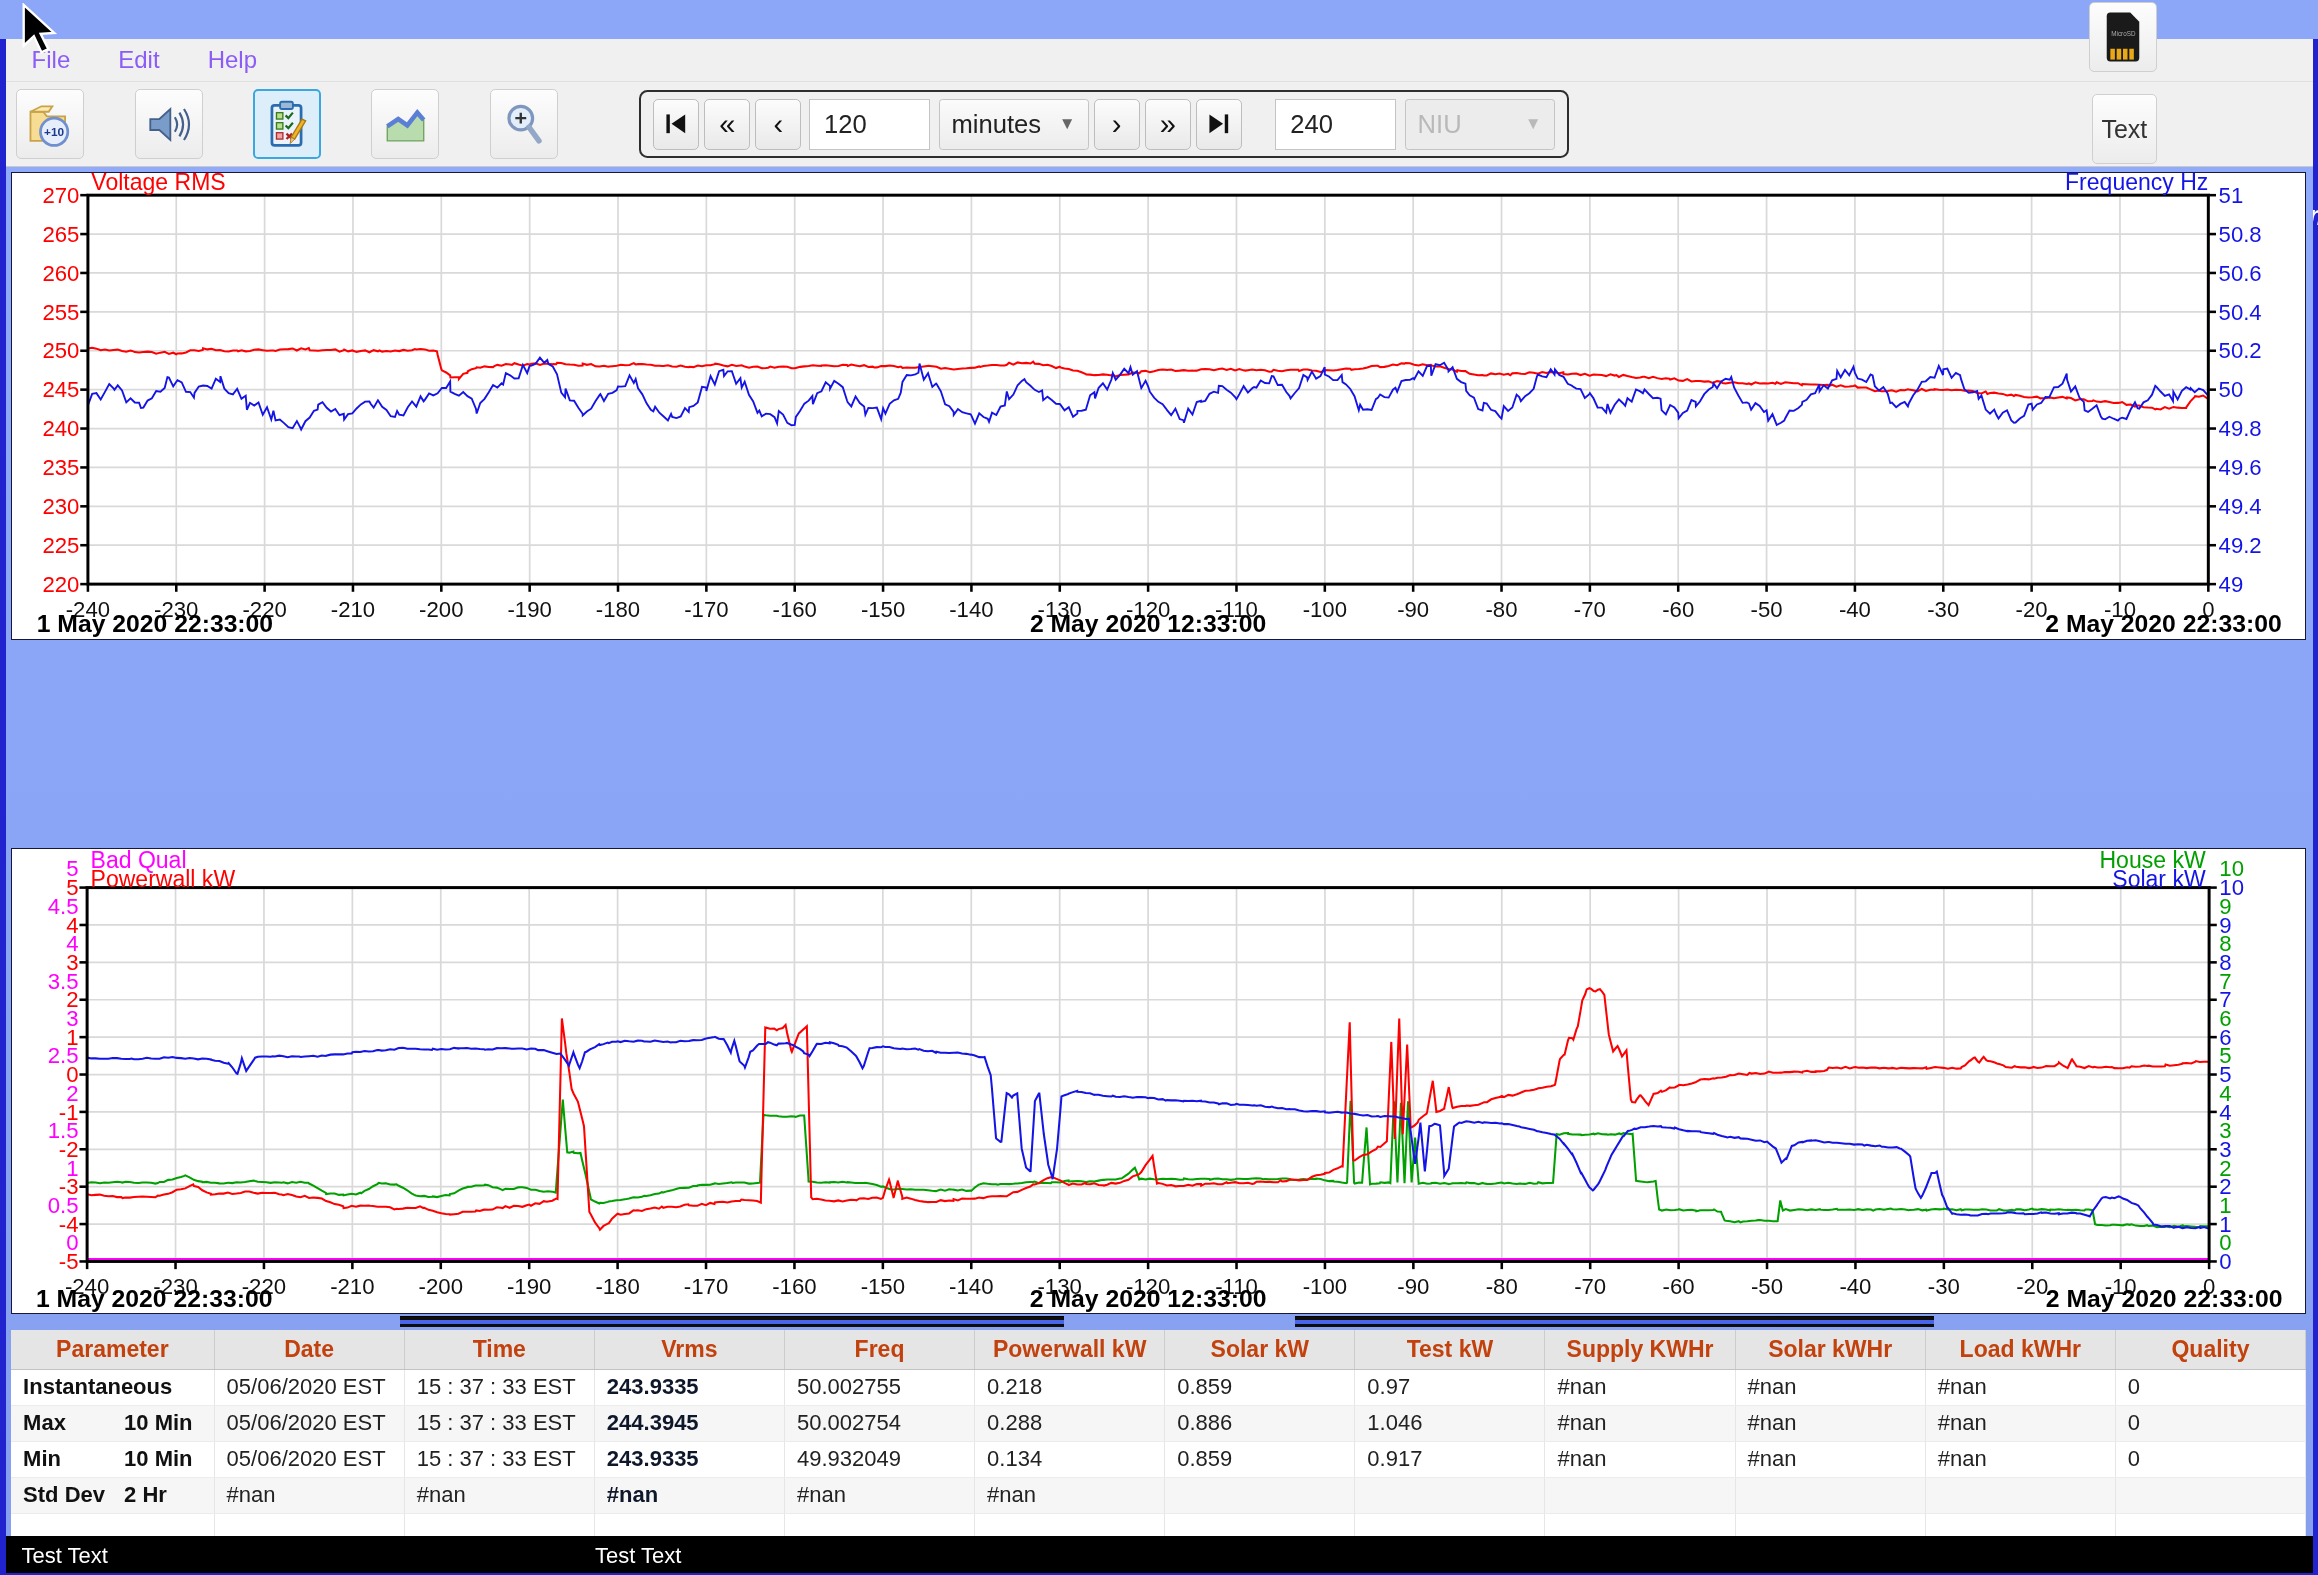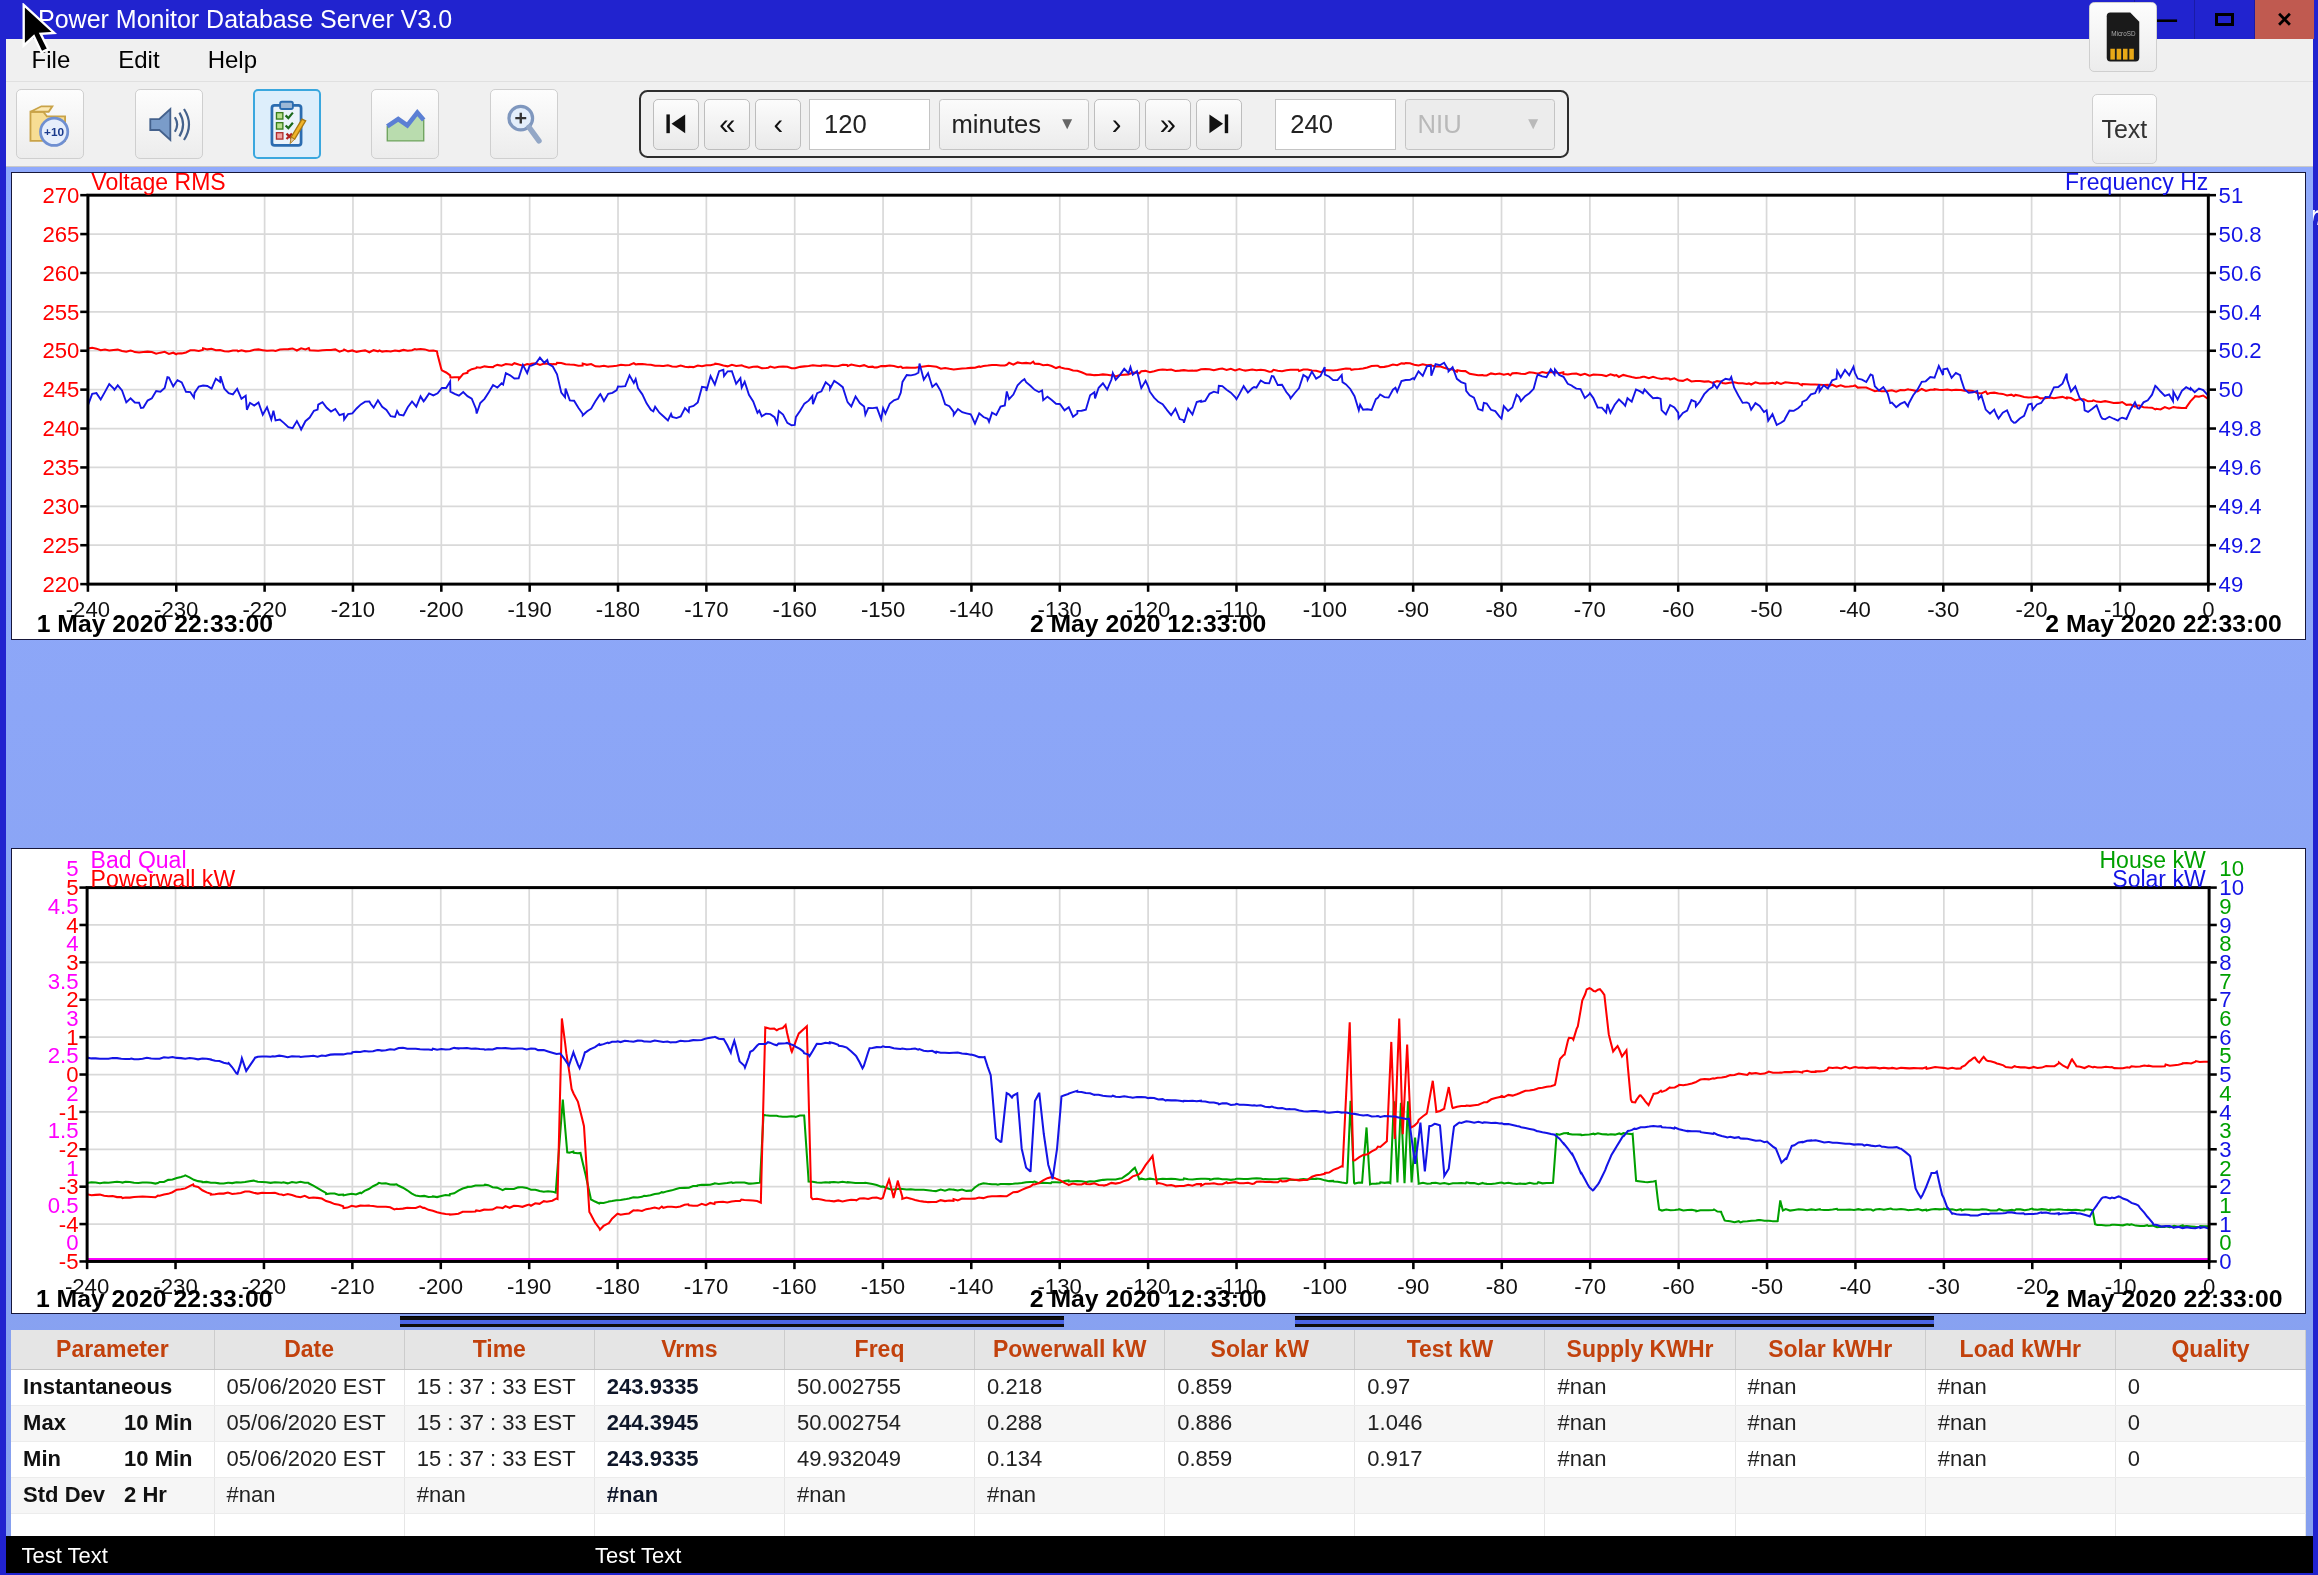--- a/index.html
+++ b/index.html
@@ -14,21 +14,21 @@
   .win-btn { width:60px; height:39px; display:flex; align-items:center; justify-content:center; color:#000; font-size:25.6px; font-weight:bold; background:#2123cf; border-left:0.9px solid #1a1ba6; cursor:default; }
   .win-btn.close { background:#c05a50; margin-right:5.1px; }
   .max-glyph { width:19px; height:13.7px; border:3.4px solid #000; display:block; }
   .cursor-arrow { position:absolute; left:22px; top:3.4px; z-index:50; }
 
   
   .window-body { position:absolute; left:0; top:39px; width:2319px; height:1536px; border-left:6.8px solid #2123cf; border-right:6.8px solid #2123cf; border-bottom:6.8px solid #2123cf; background:#8da7f8; }
 
   
   .menubar { height:43px; background:#f0f0f0; display:flex; align-items:center; padding-left:25.6px; gap:48px; border-bottom:0.9px solid #e0e0e0; }
-  .menu-item { font-size:24px; color:#000000; cursor:default; }
+  .menu-item { font-size:24px; color:#8b5cf6; cursor:default; }
 
   
   .toolbar { height:85px; background:#f0f0f0; border-bottom:1.7px solid #c9c9c9; display:flex; align-items:center; padding:0 10.2px;gap:47px; }
   .tb-btn { width:68px; height:70px; border:0.9px solid #cfcfcf; border-radius:5.1px; background:linear-gradient(#fdfdfd,#ececec); display:flex; align-items:center; justify-content:center; margin-right:3.4px; }
   .tb-btn.active { border:2.6px solid #3aa7de; background:#ddeefb; }
   .nav-group { display:flex; align-items:center; border:2.6px solid #2e2e2e; border-radius:8.5px; height:68px; padding:0 12px; margin-left:31px; gap:5.1px; }
   .nav-btn { width:46px; height:51px; border:0.9px solid #bdbdbd; border-radius:5.1px; background:linear-gradient(#fcfcfc,#e9e9e9); display:flex; align-items:center; justify-content:center; font-size:29px; color:#111; }
   .nav-input { width:121px; height:51px; border:0.9px solid #c4c4c4; background:#fff; font-size:25.6px; padding-left:13.7px; font-family:"Liberation Sans",sans-serif; color:#222; margin:0 3px; }
   .nav-select { width:150px; height:51px; border:0.9px solid #c4c4c4; border-radius:3.4px; background:linear-gradient(#fbfbfb,#ececec); display:flex; align-items:center; font-size:25.6px; color:#222; padding:0 12px; justify-content:space-between; }
   .nav-select.disabled { color:#b9b9b9; background:#ececec; }
@@ -64,34 +64,20 @@
   .st-left { left:15.4px; }
   .st-center { left:589px; }
 
   svg text { font-family:"Liberation Sans",sans-serif; }
 </style>
 </head>
 <body>
 
 <div class="screen">
 
-  <div class="titlebar">
-    <span class="title-text">Power Monitor Database Server V3.0</span>
-    <div class="win-buttons">
-      <div class="win-btn">
-          <span>—</span>
-        </div>
-      <div class="win-btn">
-          <span class="max-glyph"></span>
-        </div>
-      <div class="win-btn close">
-          <span>×</span>
-        </div>
-    </div>
-  </div>
   <svg class="cursor-arrow" width="39" height="53" viewBox="0 0 23 31">
     <path d="M1,1 L1,25 L7,19.5 L11.5,29 L15.5,27 L11,18 L19,17.5 Z" fill="#000" stroke="#fff" stroke-width="1.4"></path>
   </svg>
 
   <div class="window-body">
 
     <div class="menubar">
       <span class="menu-item">File</span>
       <span class="menu-item">Edit</span>
       <span class="menu-item">Help</span>

